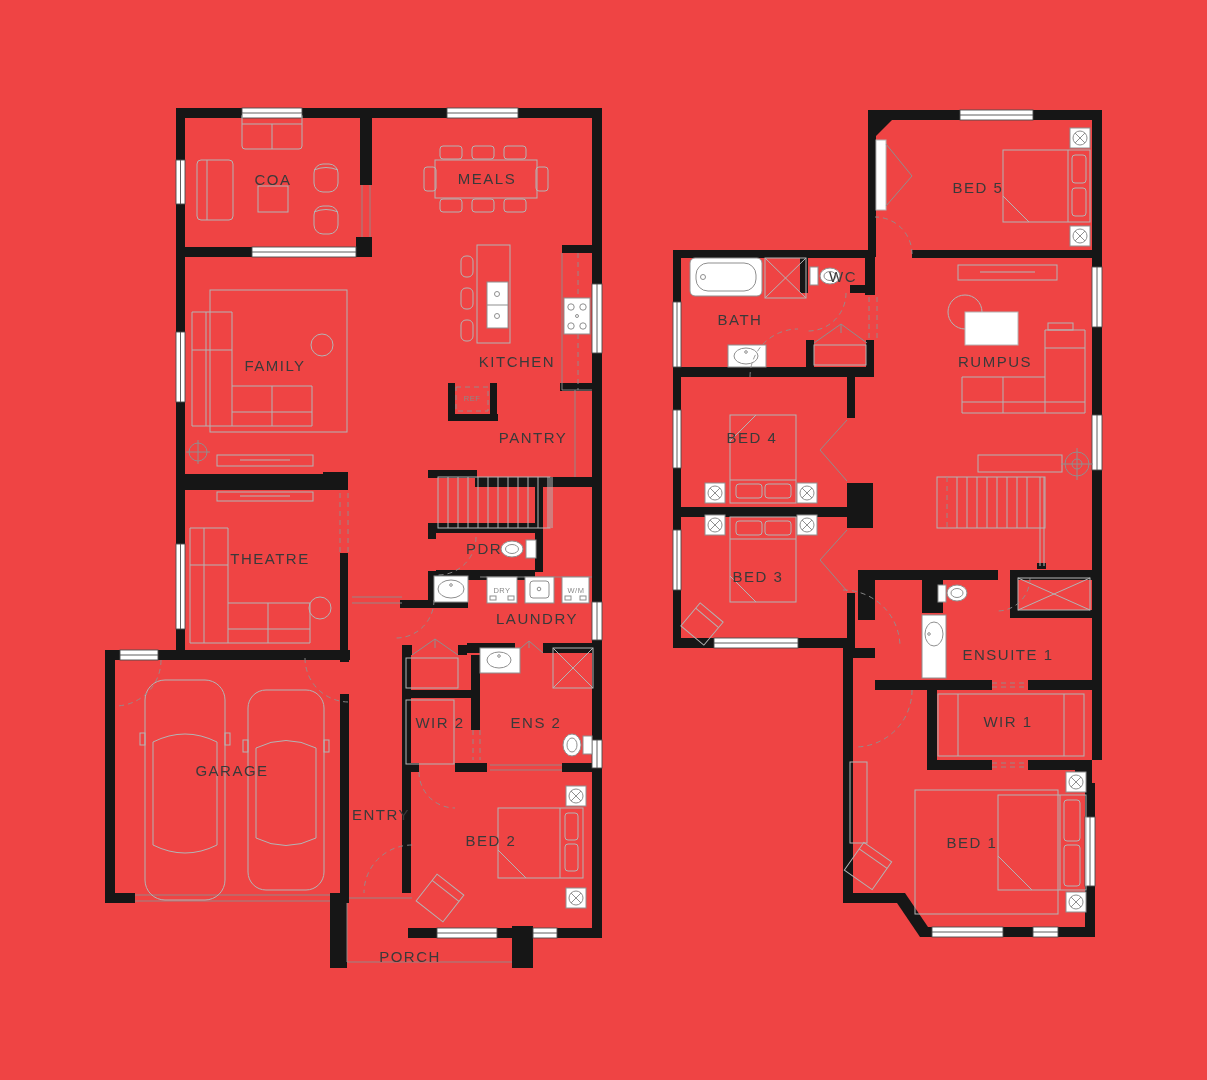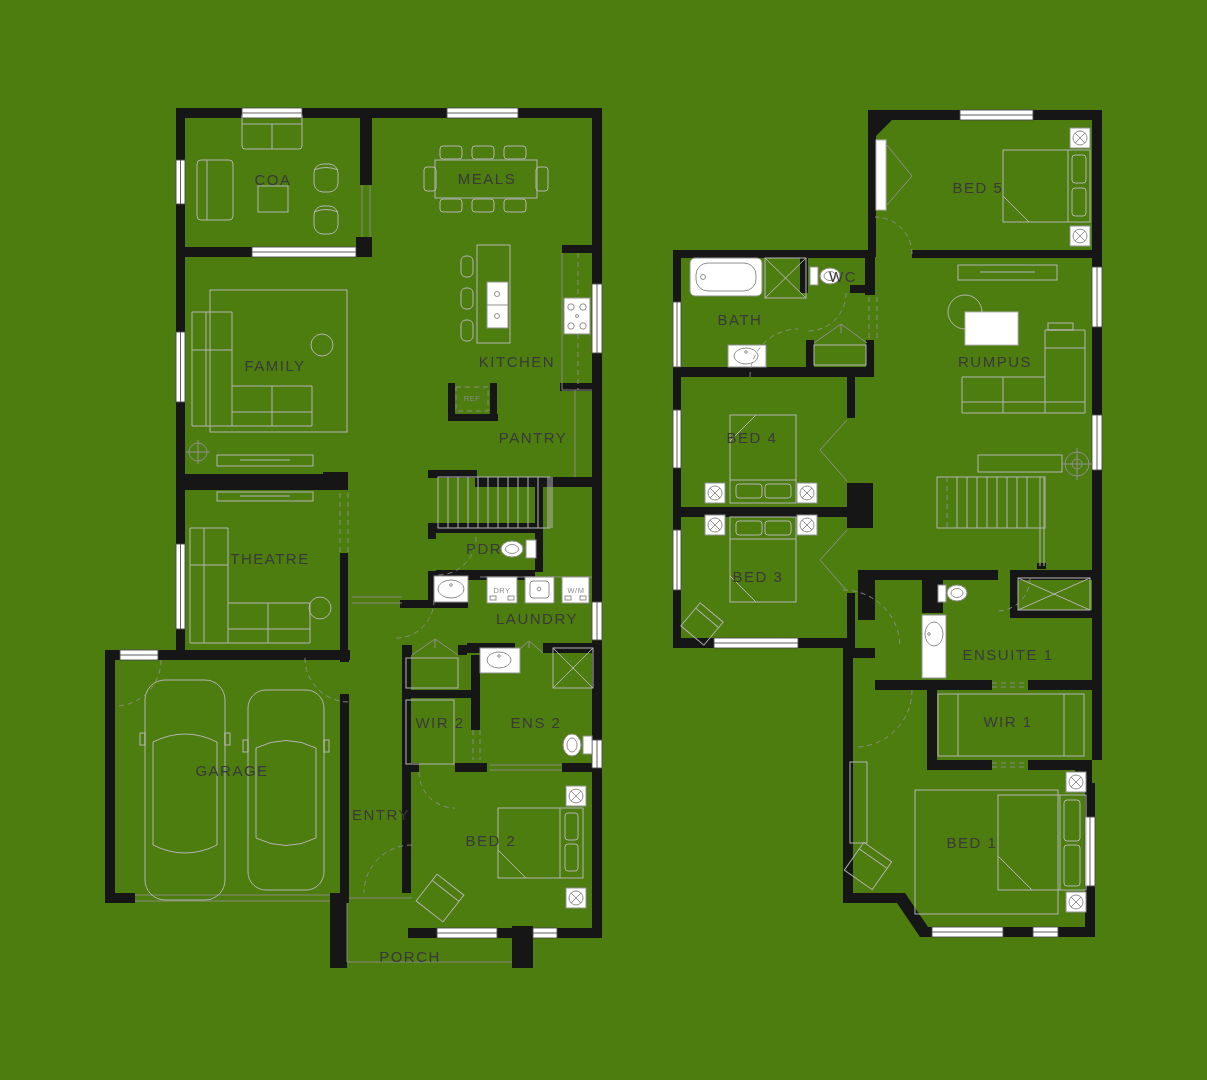--- a/index.html
+++ b/index.html
@@ -1,16 +1,16 @@
 <!DOCTYPE html>
 <html style="--wall: #161616; --furniture: #b4b4b4; --fixture: #8f8f8f; --door: #909090; --window: #4d4d4d; --label: #3a3a3a; --small_label: #8a8a8a; --background: #ffffff;"><head>
 <meta charset="utf-8">
 <style>
   html,body{margin:0;padding:0;background:#ffffff;}
-  .canvas-wrap{width:1207px;height:1080px;background:#4d7c0f;position:relative;font-family:"Liberation Sans",sans-serif;text-decoration:underline;}
+  .canvas-wrap{width:1207px;height:1080px;background:#ef4444;position:relative;font-family:"Liberation Sans",sans-serif;text-decoration:underline;}
   svg{display:block;}
   .wall{fill:var(--wall,#161616);stroke:none;}
   .furn{fill:none;stroke:var(--furniture,#b4b4b4);stroke-width:1;}
   .furnf{fill:#fff;stroke:var(--furniture,#b4b4b4);stroke-width:1;}
   .fix{fill:#fff;stroke:var(--fixture,#8f8f8f);stroke-width:1;}
   .fixl{fill:none;stroke:var(--fixture,#8f8f8f);stroke-width:1;}
   .edge{fill:none;stroke:var(--fixture,#8f8f8f);stroke-width:0.9;}
   .win{fill:#ffffff;stroke:var(--window,#4d4d4d);stroke-width:0.9;}
   .winl{stroke:var(--window,#4d4d4d);stroke-width:0.9;}
   .door{fill:none;stroke:var(--door,#909090);stroke-width:0.9;stroke-dasharray:5 4;}

